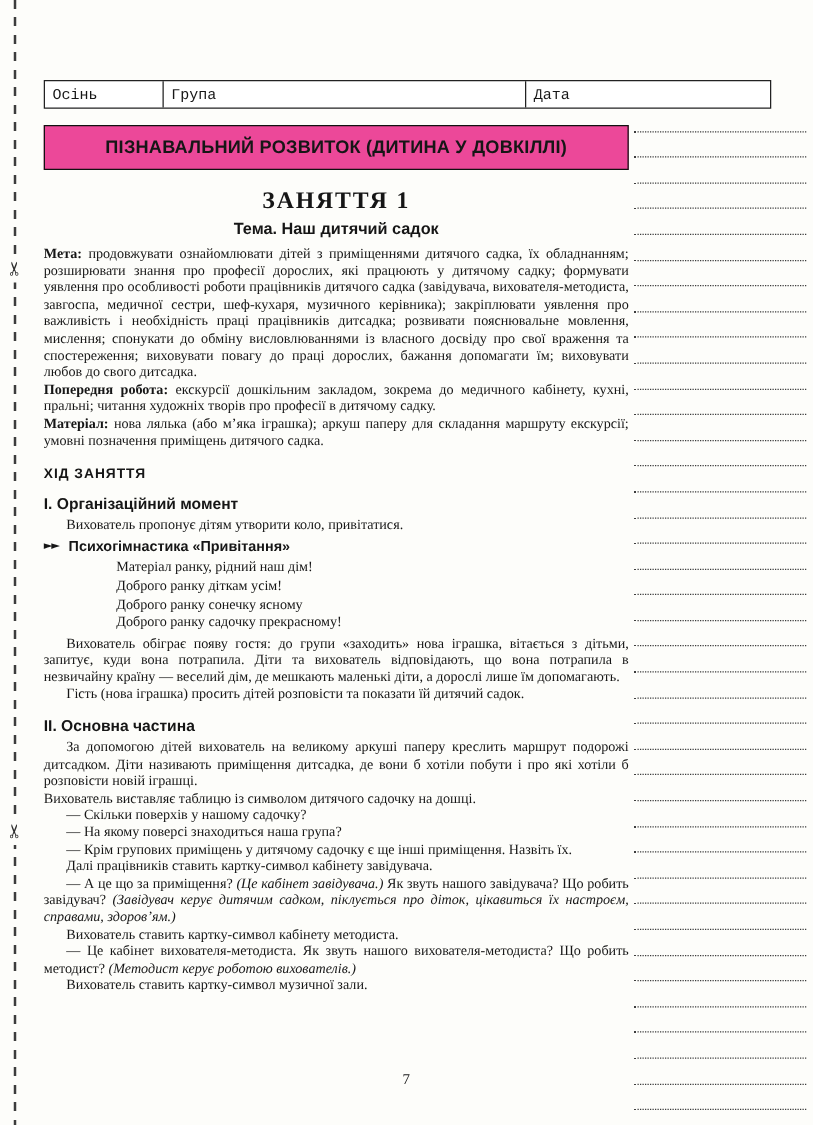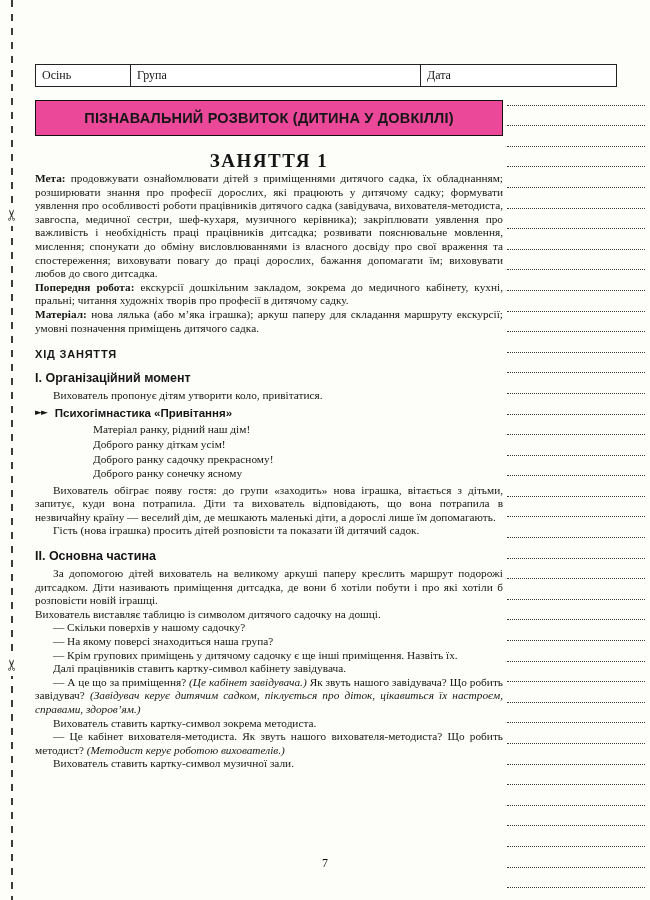--- a/index.html
+++ b/index.html
@@ -6,21 +6,21 @@
   body{width:650px;height:900px;background:#fdfdfa;position:relative;overflow:hidden;color:#161616;}
 
   .cut-line{position:absolute;left:11px;top:0;width:2px;height:900px;
     background:repeating-linear-gradient(to bottom,#3c3c3c 0 7px,transparent 7px 14px);}
   .scissors{position:absolute;left:1px;width:22px;height:22px;font-size:15px;color:#2e2e2e;
     background:#fdfdfa;display:flex;align-items:center;justify-content:center;transform:rotate(-90deg);}
   .scissors.s1{top:204px;}
   .scissors.s2{top:654px;}
 
   .header-table{position:absolute;left:35px;top:64px;width:580px;height:21px;display:flex;
-    border:1px solid #222;font-family:Liberation Serif, serif;font-size:12px;background:#fff;}
+    border:1px solid #222;font-family:Liberation Mono, monospace;font-size:12px;background:#fff;}
   .header-table .cell{border-right:1px solid #222;display:flex;align-items:center;
     padding-left:6px;box-sizing:border-box;}
   .header-table .cell:last-child{border-right:none;}
   .cell.season{width:95px;}
   .cell.group{width:290px;}
   .cell.date{flex:1;}
 
   .notes{position:absolute;left:507px;top:85px;width:138px;}
   .note-line{height:19.6px;border-bottom:1.6px dotted #3d3d3d;}
 
@@ -97,51 +97,52 @@
     <div class="note-line"></div>
     <div class="note-line"></div>
     <div class="note-line"></div>
     <div class="note-line"></div>
     <div class="note-line"></div>
   </div>
 
 <div class="content">
   <div class="title-box">ПІЗНАВАЛЬНИЙ РОЗВИТОК (ДИТИНА У ДОВКІЛЛІ)</div>
   <div class="lesson-heading">ЗАНЯТТЯ 1</div>
+  <div class="theme">Тема. Наш дитячий садок</div>
 
   <p><span class="lbl">Мета:</span><span> продовжувати ознайомлювати дітей з приміщеннями дитячого садка, їх обладнанням; розширювати знання про професії дорослих, які працюють у дитячому садку; формувати уявлення про особливості роботи працівників дитячого садка (завідувача, вихователя-методиста, завгоспа, медичної сестри, шеф-кухаря, музичного керівника); закріплювати уявлення про важливість і необхідність праці працівників дитсадка; розвивати пояснювальне мовлення, мислення; спонукати до обміну висловлюваннями із власного досвіду про свої враження та спостереження; виховувати повагу до праці дорослих, бажання допомагати їм; виховувати любов до свого дитсадка.</span></p>
   <p><span class="lbl">Попередня робота:</span><span> екскурсії дошкільним закладом, зокрема до медичного кабінету, кухні, пральні; читання художніх творів про професії в дитячому садку.</span></p>
   <p><span class="lbl">Матеріал:</span><span> нова лялька (або м’яка іграшка); аркуш паперу для складання маршруту екскурсії; умовні позначення приміщень дитячого садка.</span></p>
 
   <div class="course-heading">ХІД ЗАНЯТТЯ</div>
 
   <div class="sec-heading">І. Організаційний момент</div>
   <p class="indent">Вихователь пропонує дітям утворити коло, привітатися.</p>
 
   <div class="psycho">
     <span class="marker">►►</span>
     <span class="psycho-title">Психогімнастика «Привітання»</span>
   </div>
 
   <div class="poem">
     <div>Матеріал ранку, рідний наш дім!</div>
     <div>Доброго ранку діткам усім!</div>
+    <div>Доброго ранку сонечку ясному</div>
     <div>Доброго ранку садочку прекрасному!</div>
-    <div>Доброго ранку сонечку ясному</div>
   </div>
 
   <p class="indent">Вихователь обіграє появу гостя: до групи «заходить» нова іграшка, вітається з дітьми, запитує, куди вона потрапила. Діти та вихователь відповідають, що вона потрапила в незвичайну країну — веселий дім, де мешкають маленькі діти, а дорослі лише їм допомагають.</p>
   <p class="indent">Гість (нова іграшка) просить дітей розповісти та показати їй дитячий садок.</p>
 
   <div class="sec-heading">ІІ. Основна частина</div>
   <p class="indent">За допомогою дітей вихователь на великому аркуші паперу креслить маршрут подорожі дитсадком. Діти називають приміщення дитсадка, де вони б хотіли побути і про які хотіли б розповісти новій іграшці.</p>
   <p>Вихователь виставляє таблицю із символом дитячого садочку на дошці.</p>
   <p class="indent">— Скільки поверхів у нашому садочку?</p>
   <p class="indent">— На якому поверсі знаходиться наша група?</p>
   <p class="indent">— Крім групових приміщень у дитячому садочку є ще інші приміщення. Назвіть їх.</p>
   <p class="indent">Далі працівників ставить картку-символ кабінету завідувача.</p>
   <p class="indent"><span>— А це що за приміщення? </span><span class="seg-i">(Це кабінет завідувача.)</span><span> Як звуть нашого завідувача? Що робить завідувач? </span><span class="seg-i">(Завідувач керує дитячим садком, піклується про діток, цікавиться їх настроєм, справами, здоров’ям.)</span></p>
-  <p class="indent">Вихователь ставить картку-символ зокрема методиста.</p>
+  <p class="indent">Вихователь ставить картку-символ кабінету методиста.</p>
   <p class="indent"><span>— Це кабінет вихователя-методиста. Як звуть нашого вихователя-методиста? Що робить методист? </span><span class="seg-i">(Методист керує роботою вихователів.)</span></p>
   <p class="indent">Вихователь ставить картку-символ музичної зали.</p>
 </div>
 
 <div class="page-num">7</div>
 
 </body></html>

